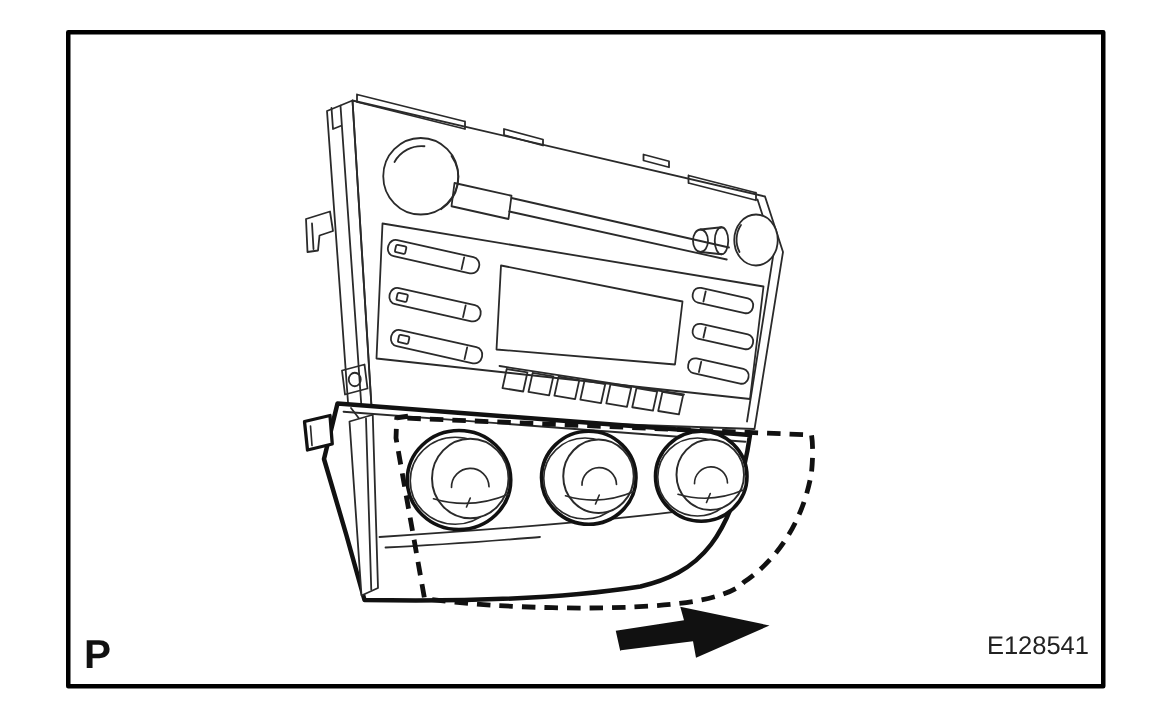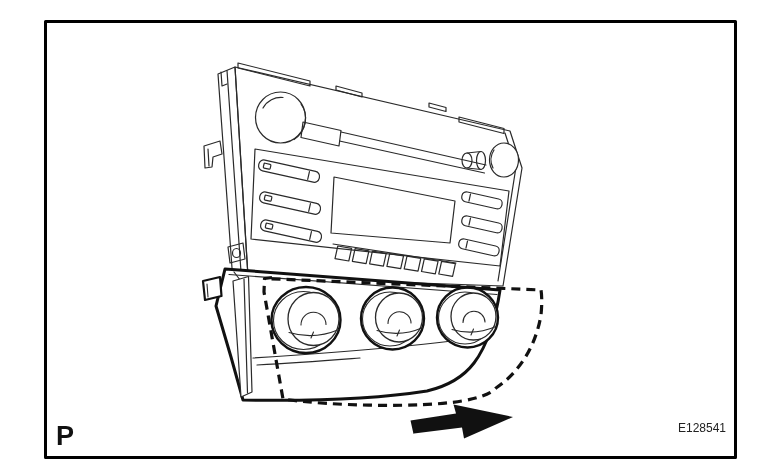--- a/index.html
+++ b/index.html
@@ -30,21 +30,21 @@
     color: #111111;
     letter-spacing: 0.5px;
     line-height: 1;
   }
   .figure-id {
     position: absolute;
     left: 644px;
     top: 422px;
     width: 82px;
     text-align: right;
-    font-size: 12px;
+    font-size: 17px;
     font-weight: 400;
     color: #222222;
     line-height: 1;
   }
 </style>
 </head>
 <body>
 
 <div class="canvas">
 

